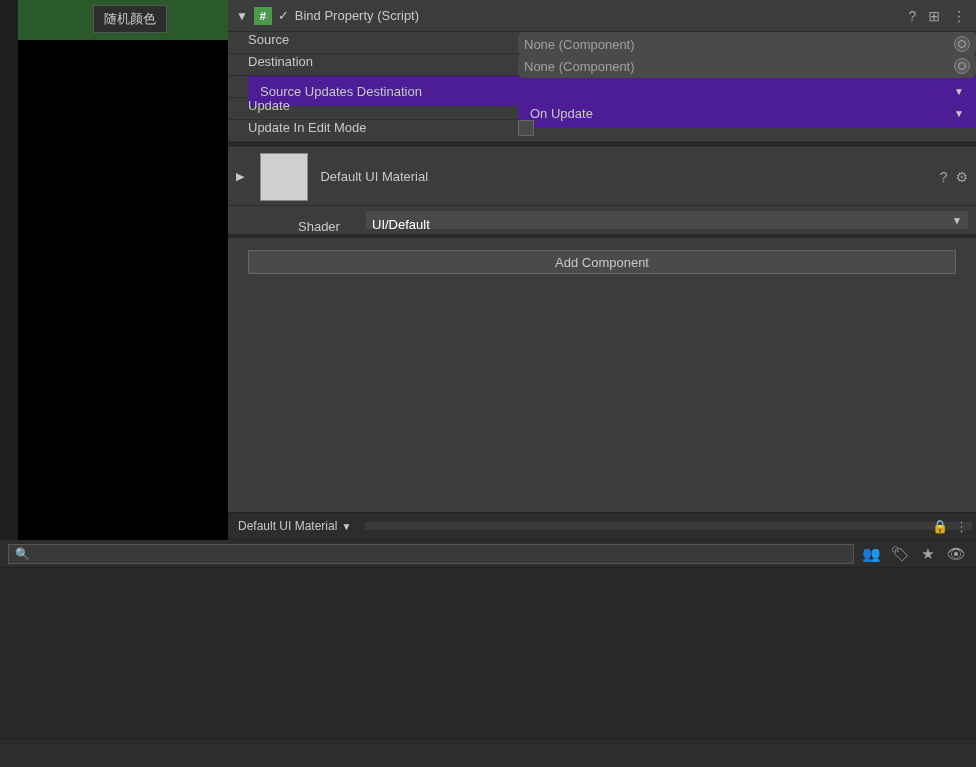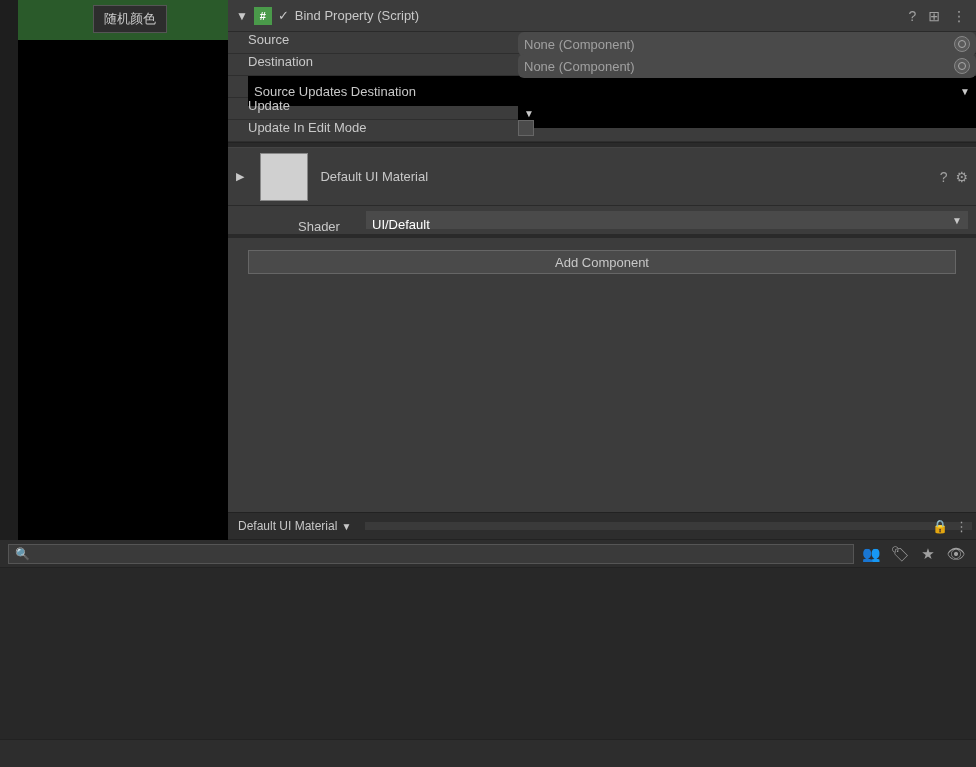--- a/index.html
+++ b/index.html
@@ -162,23 +162,23 @@
       height: 8px;
       border-radius: 50%;
       border: 1px solid #aaa;
     }
 
     
     .dropdown-field {
       flex: 1;
       display: flex;
       align-items: center;
-      background: #000000;
+      background: #4c1d95;
       height: 30px;
-      padding: 0 6px;
+      padding: 0 12px;
       cursor: pointer;
     }
 
     .dropdown-text {
       flex: 1;
       color: #c8c8c8;
       font-size: 13px;
     }
 
     .dropdown-arrow {
@@ -476,20 +476,21 @@
         <span class="dropdown-text">Source Updates Destination</span>
         <span class="dropdown-arrow">▼</span>
       </div>
     </div>
   </div>
 
   <div class="property-row">
     <span class="property-label">Update</span>
     <div class="property-value">
       <div class="dropdown-field">
+        <span class="dropdown-text">On Update</span>
         <span class="dropdown-arrow">▼</span>
       </div>
     </div>
   </div>
 
   <div class="property-row">
     <span class="property-label">Update In Edit Mode</span>
     <div class="property-value">
       <div class="checkbox-field"></div>
     </div>

